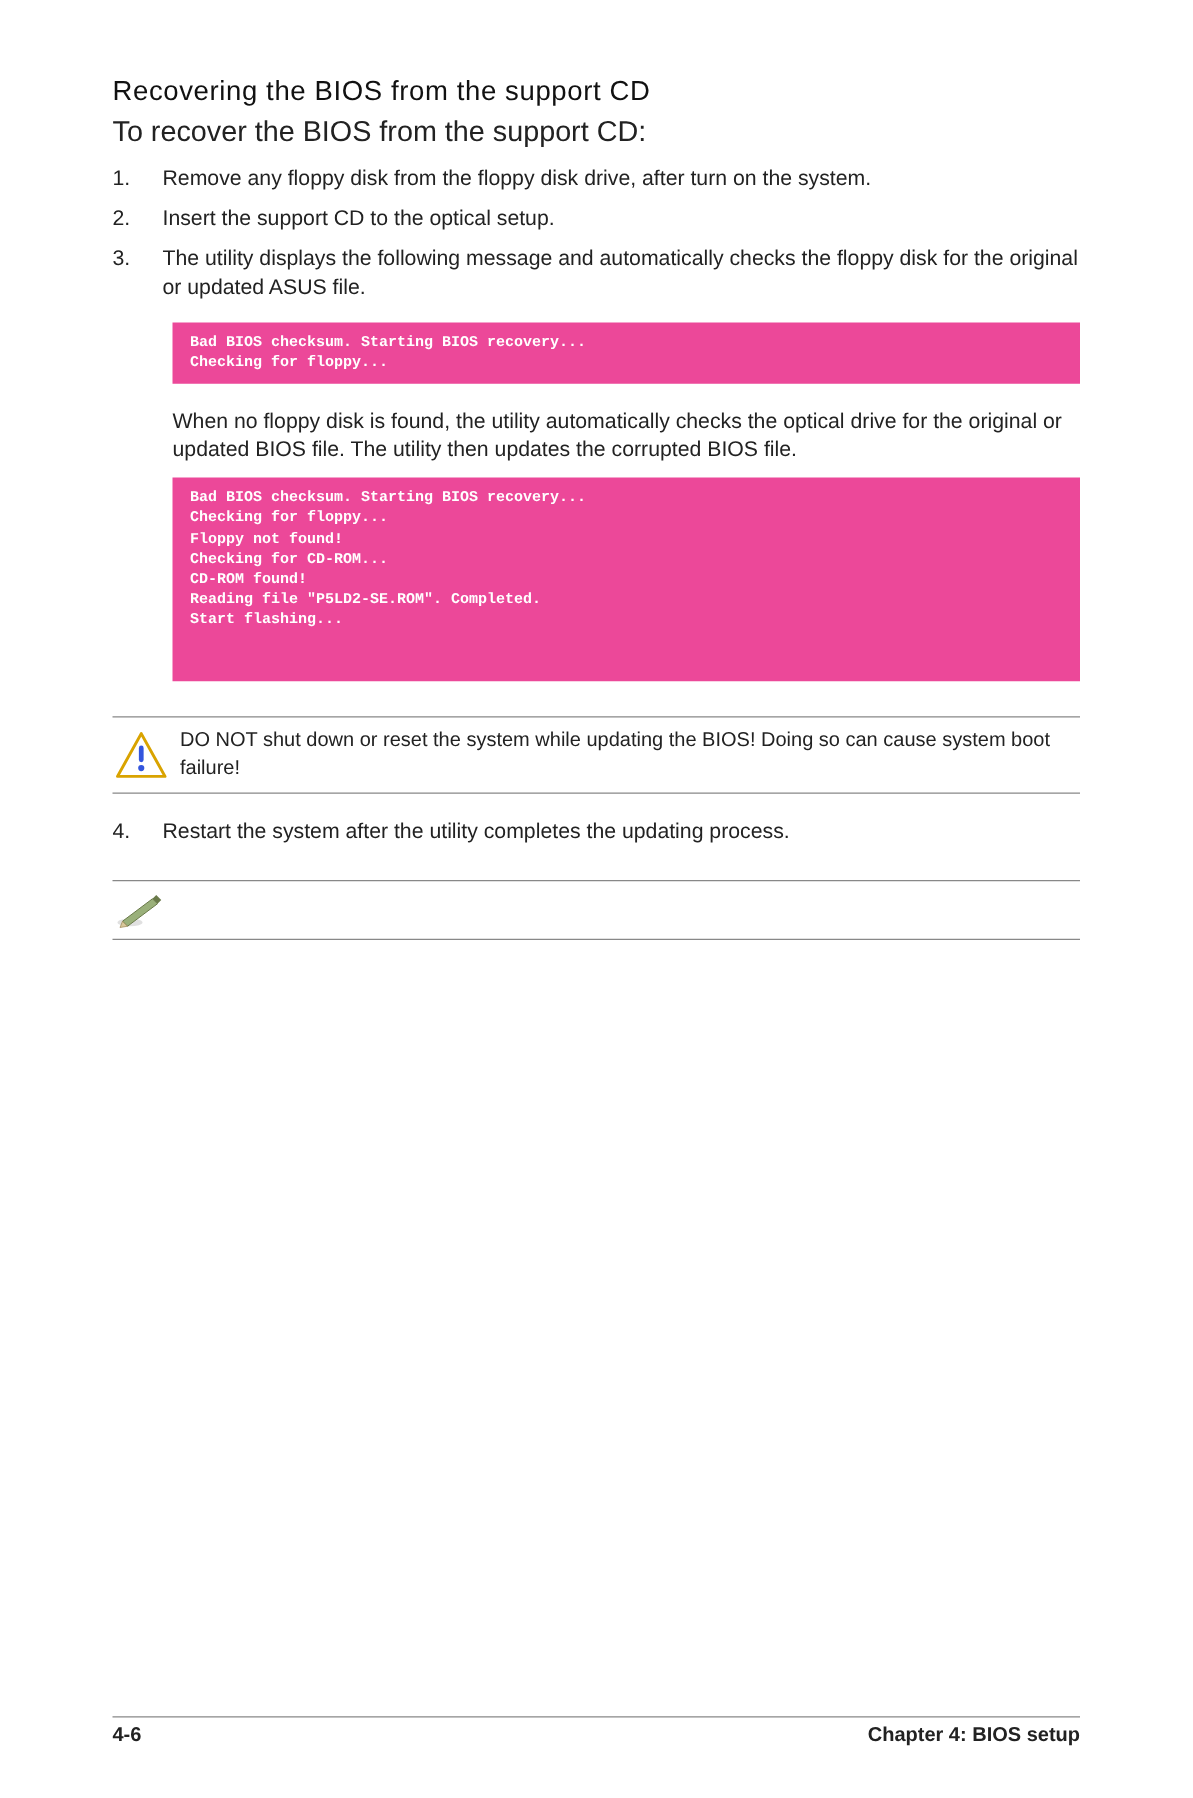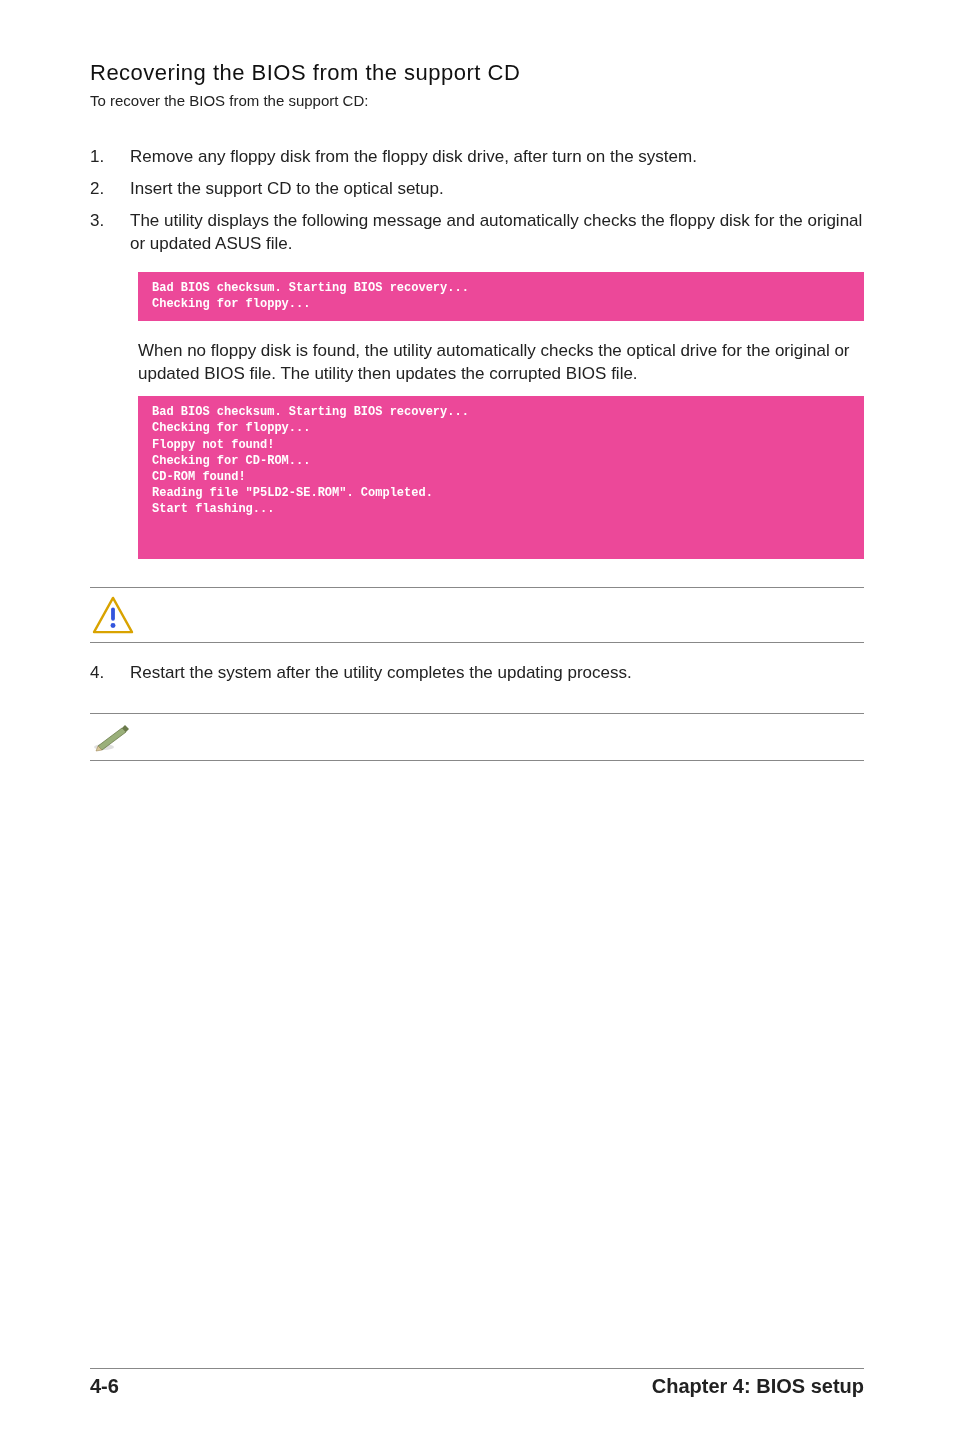--- a/index.html
+++ b/index.html
@@ -17,22 +17,22 @@
       position: relative;
     }
     .section-heading {
       font-weight: normal;
       font-size: 22px;
       letter-spacing: 0.5px;
       margin-bottom: 6px;
       color: #111;
     }
     .intro-text {
-      font-size: 15px;
-      margin-bottom: 36px;
+      font-size: 23px;
+      margin-bottom: 12px;
     }
     .numbered-list {
       list-style: none;
       font-size: 17px;
       margin-bottom: 16px;
     }
     .numbered-list li {
       display: flex;
       align-items: flex-start;
       margin-bottom: 8px;
@@ -93,21 +93,21 @@
     }
     .footer {
       position: absolute;
       bottom: 40px;
       left: 90px;
       right: 90px;
       border-top: 1px solid #888;
       padding-top: 6px;
       display: flex;
       justify-content: space-between;
-      font-size: 20px;
+      font-size: 16px;
       font-weight: bold;
     }
   </style>
 </head>
 <body>
 
 <h2 class="section-heading">Recovering the BIOS from the support CD</h2>
 <p class="intro-text">To recover the BIOS from the support CD:</p>
 
 <ol class="numbered-list">
@@ -139,20 +139,21 @@
 Start flashing...</pre>
 
 <div class="note-row">
   <div class="note-icon-col">
     <svg class="warning-icon" viewBox="0 0 44 40">
       <polygon points="22,2 42,38 2,38" fill="none" stroke="#d9a300" stroke-width="2.5" stroke-linejoin="round"></polygon>
       <rect x="20" y="12" width="4" height="14" rx="2" fill="#3355dd"></rect>
       <circle cx="22" cy="31" r="2.6" fill="#3355dd"></circle>
     </svg>
   </div>
+  <div class="note-text">DO NOT shut down or reset the system while updating the BIOS! Doing so can cause system boot failure!</div>
 </div>
 
 <ol class="numbered-list">
   <li>
     <span class="list-number">4.</span>
     <span class="list-content">Restart the system after the utility completes the updating process.</span>
   </li>
 </ol>
 
 <div class="note-row">

